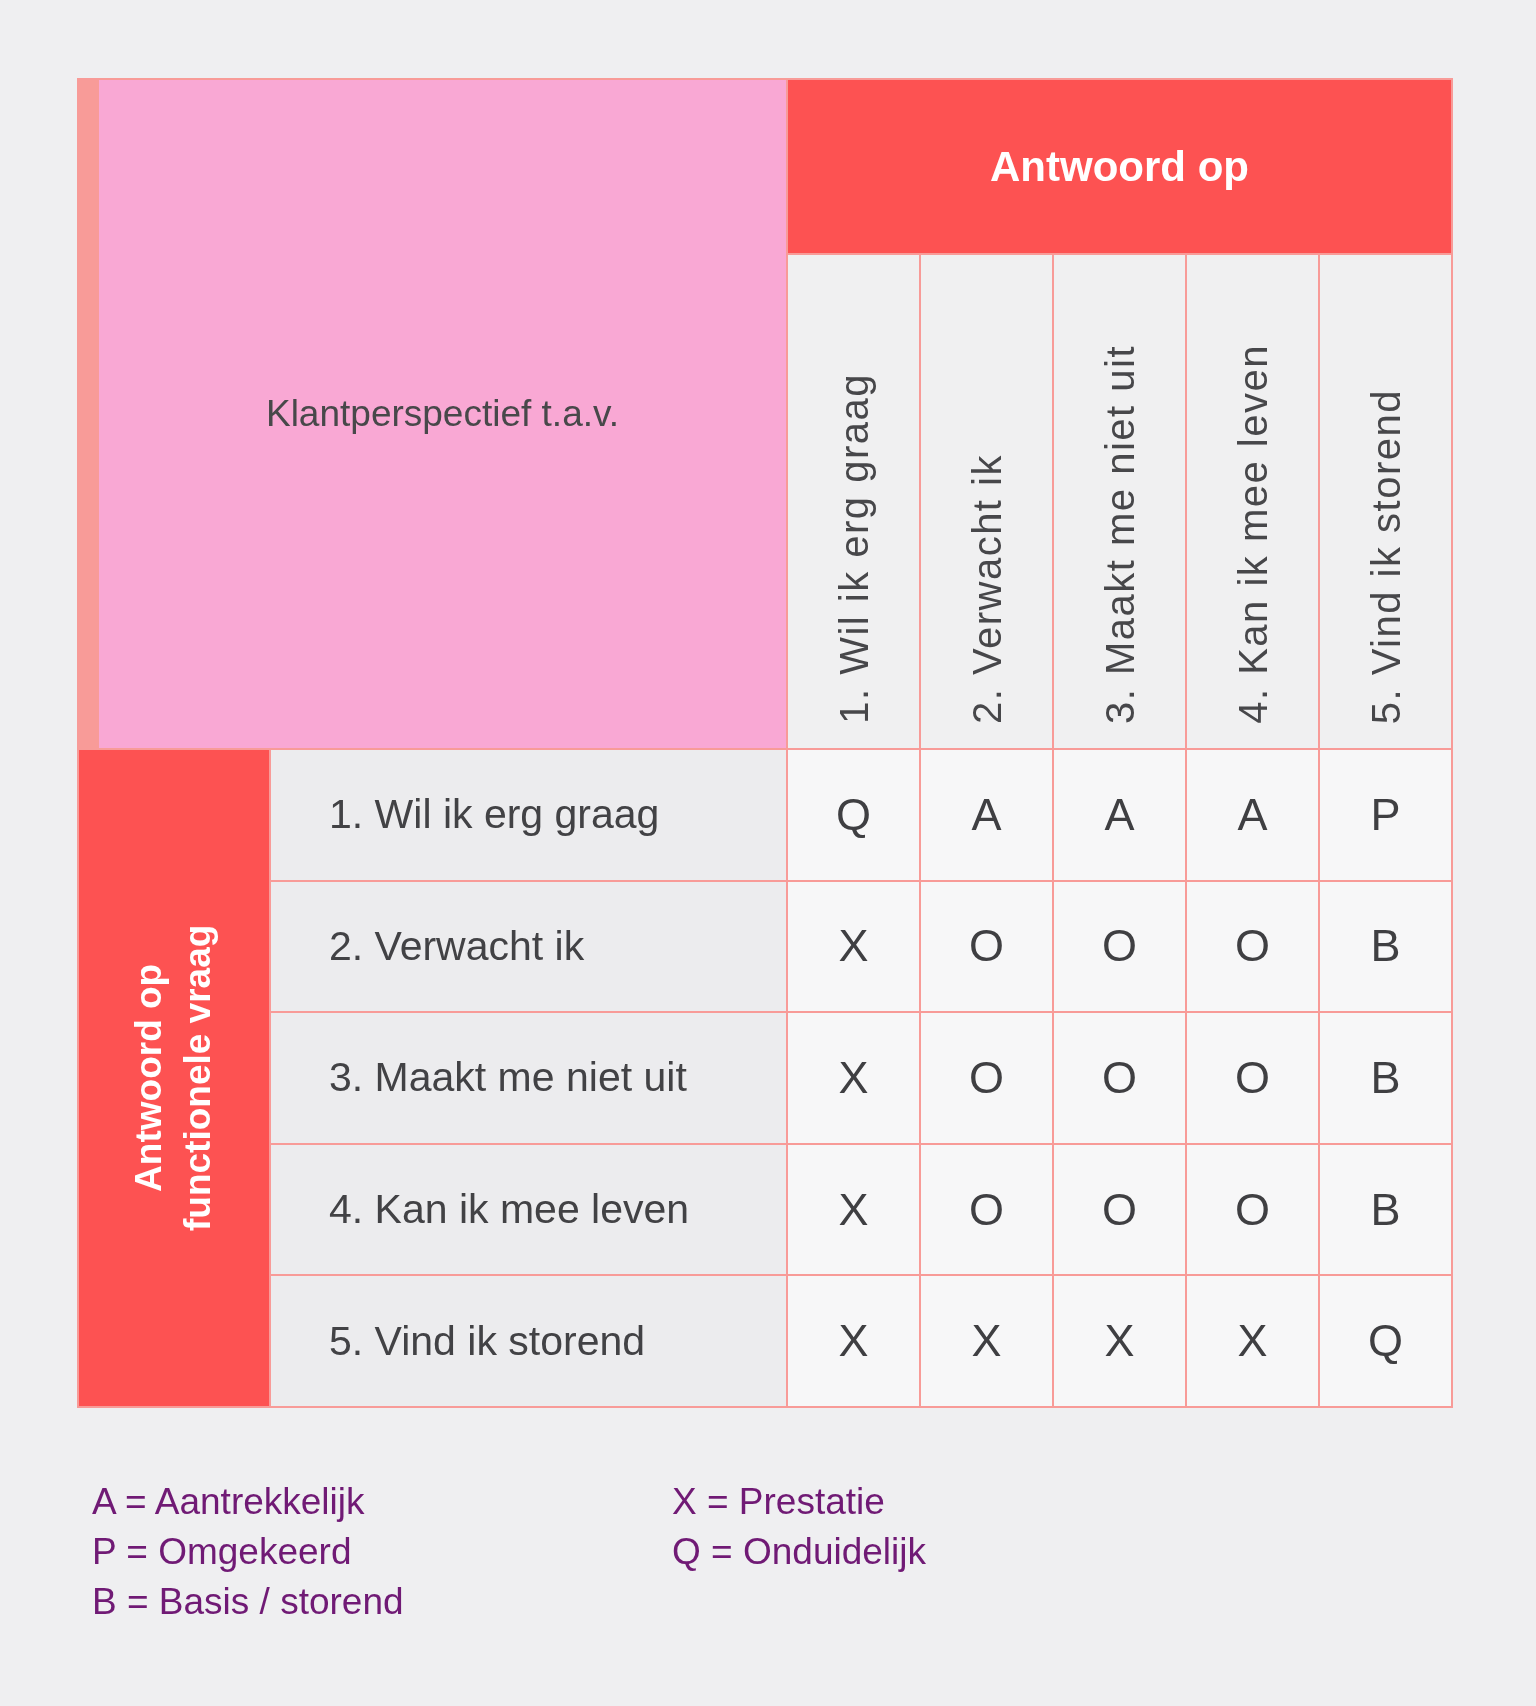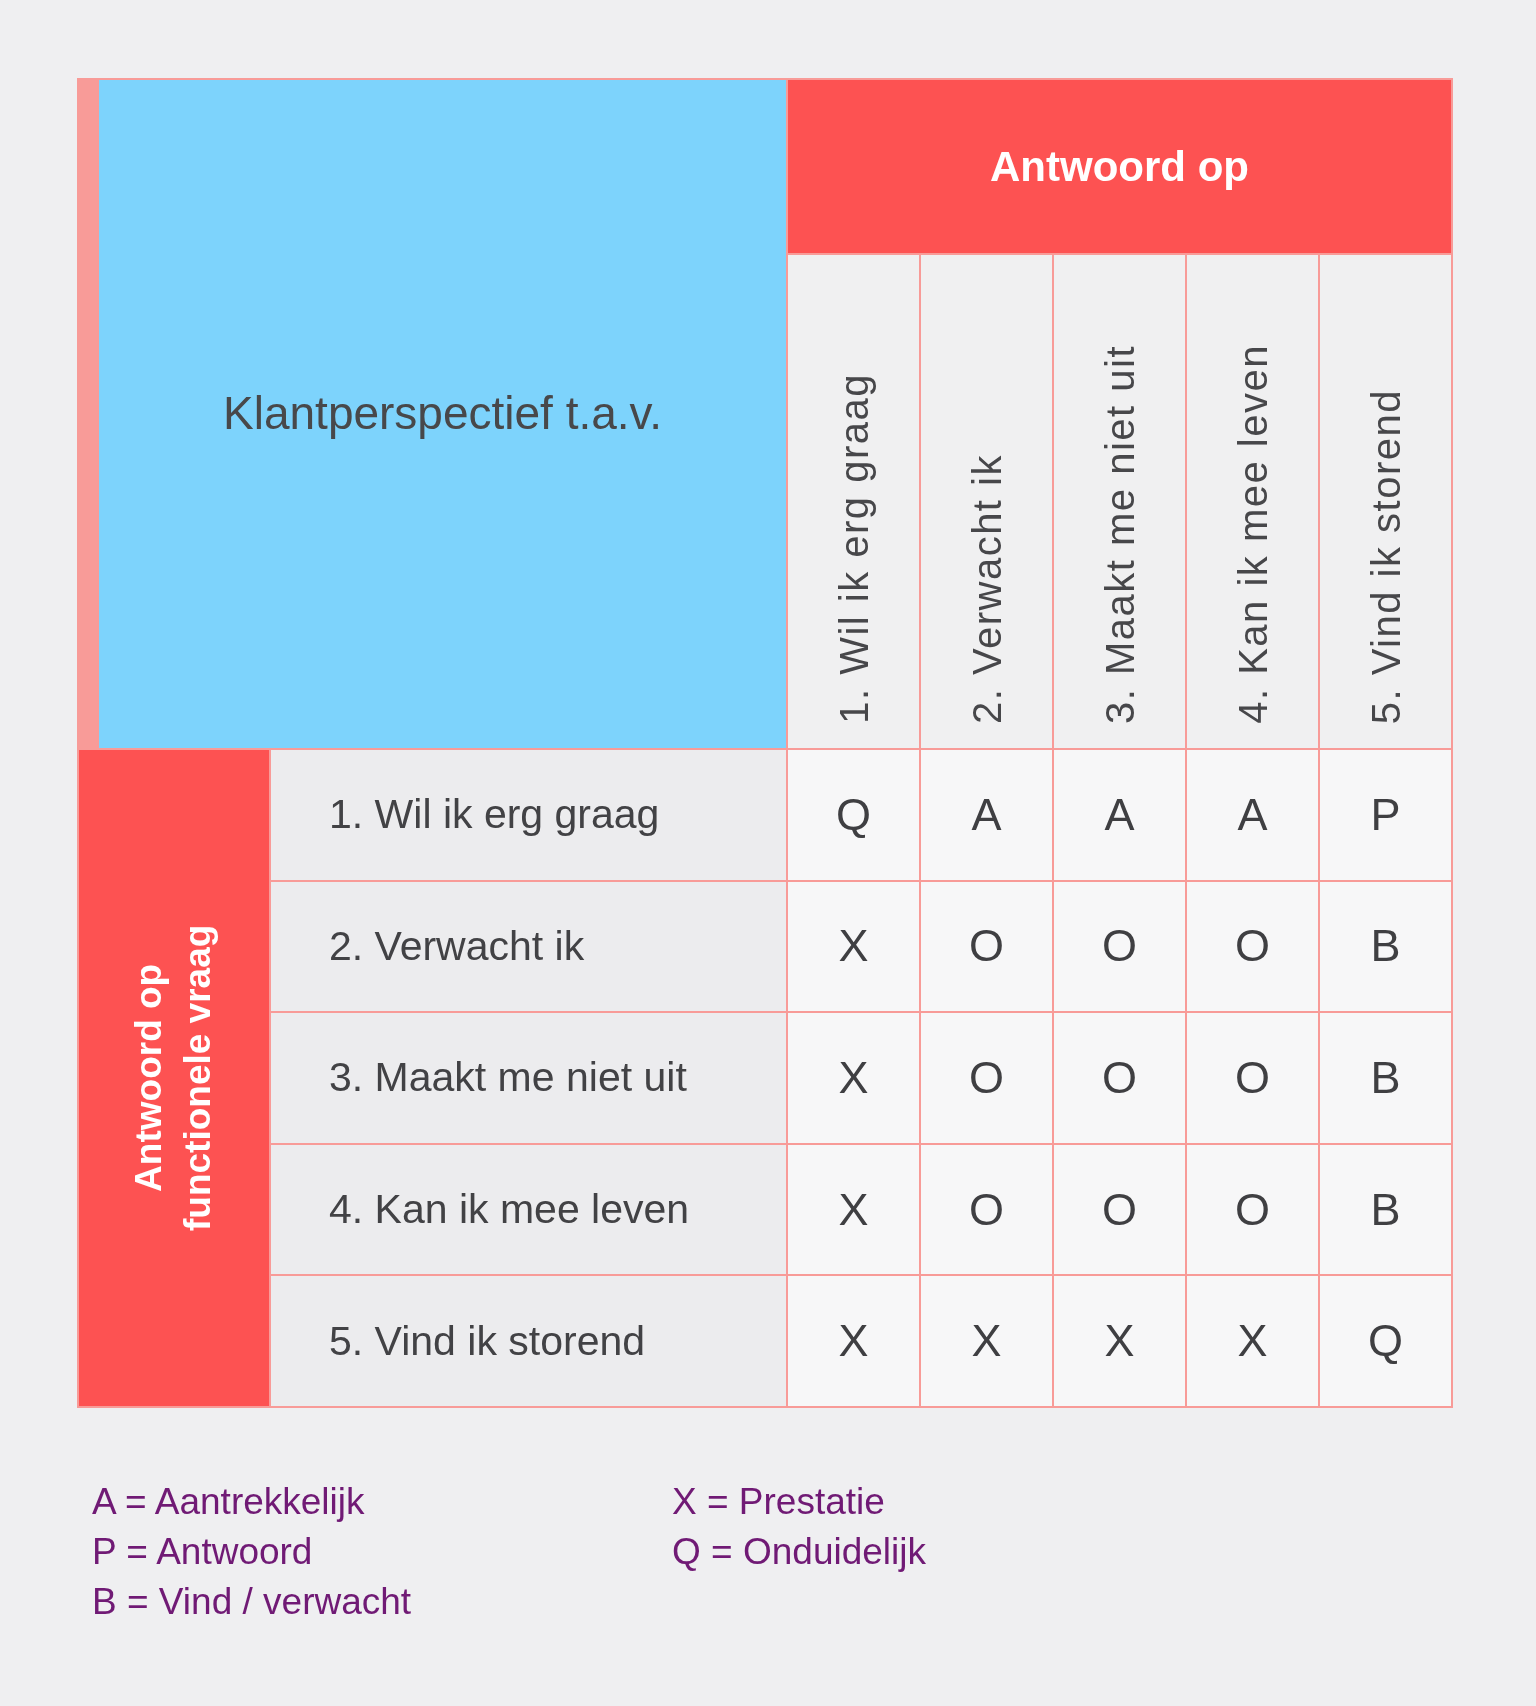--- a/index.html
+++ b/index.html
@@ -21,24 +21,24 @@
     display:grid;
     grid-template-columns:190px 515px repeat(5, 1fr);
     grid-template-rows:173px 493px repeat(5, 1fr);
     gap:2px;
     padding:2px;
     background:#f89b98; 
   }
 
   .corner {
     grid-row:1 / 3; grid-column:1 / 3;
-    background:#7dd3fc;
+    background:#f9a8d4;
     display:flex; align-items:center; justify-content:center;
     text-align:center;
-    font-size:46px; line-height:1.42; color:#48484a;margin-left:20px;
+    font-size:37px; line-height:1.42; color:#48484a;margin-left:20px;
   }
   .corner span { display:block; }
 
   .thead {
     grid-row:1 / 2; grid-column:3 / 8;
     background:#fd5252;
     display:flex; align-items:center; justify-content:center;
     text-align:center;
     color:#ffffff; font-weight:700; font-size:42px; line-height:1.36;
   }
@@ -165,22 +165,22 @@
     <div class="cell">X</div>
     <div class="cell">X</div>
     <div class="cell">X</div>
     <div class="cell">Q</div>
 
   </div>
 
   <div class="legend">
     <div class="legend-col">
       <div>A = Aantrekkelijk</div>
-      <div>P = Antwoord</div>
-      <div>B = Vind / verwacht</div>
+      <div>P = Omgekeerd</div>
+      <div>B = Basis / storend</div>
     </div>
     <div class="legend-col">
       <div>X = Prestatie</div>
       <div>Q = Onduidelijk</div>
     </div>
   </div>
 
 </div>
 
 </body></html>

